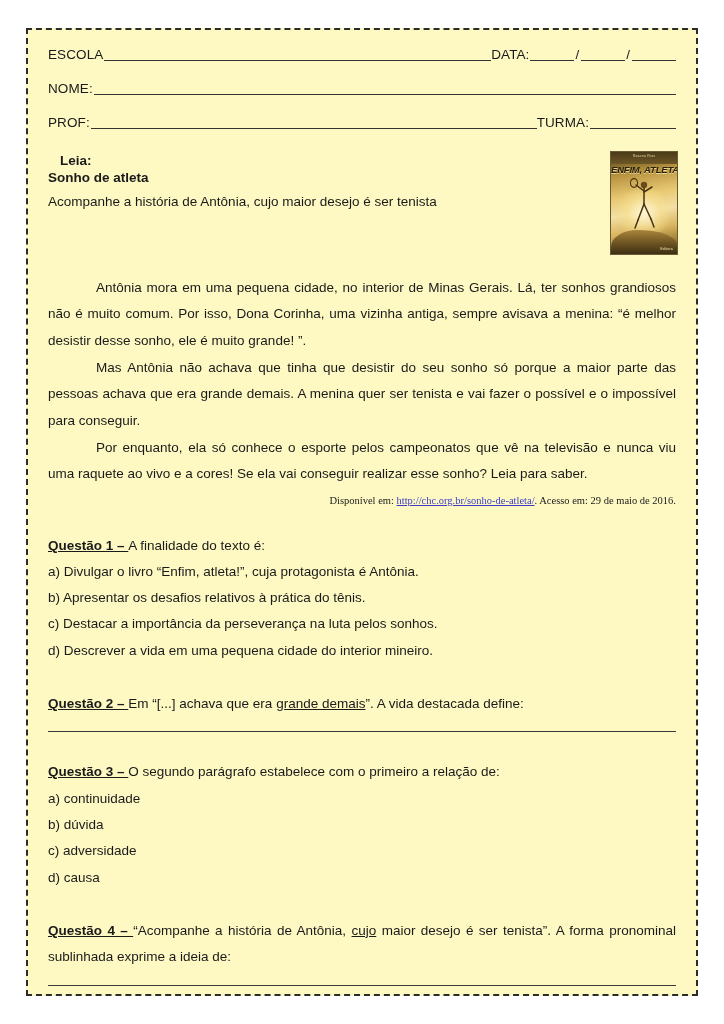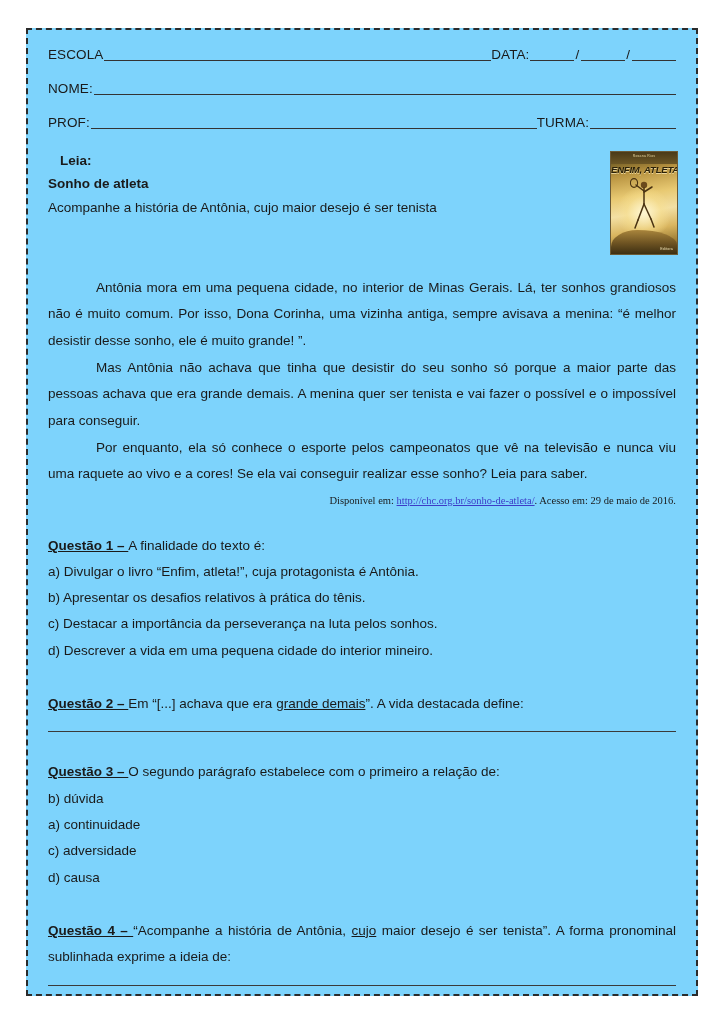--- a/index.html
+++ b/index.html
@@ -17,21 +17,21 @@
     position: relative;
     overflow: hidden;
   }
   .page {
     position: absolute;
     left: 26px;
     top: 28px;
     width: 672px;
     height: 968px;
     border: 2px dashed #2b2b2b;
-    background: #7dd3fc;
+    background: #fef9c3;
     padding: 14px 20px 10px 20px;
   }
   .inner {
     width: 100%;
   }
 
   
   .id-row {
     display: flex;
     align-items: flex-end;
@@ -61,21 +61,21 @@
 
   
   .leia-wrap {
     position: relative;
     margin-top: 22px;
     min-height: 112px;
   }
   .leia-title {
     font-size: 13.5px;
     font-weight: bold;
-    margin-bottom: 8px;
+    margin-bottom: 2px;
     padding-left: 12px;
   }
   .leia-subtitle {
     font-size: 13.5px;
     font-weight: bold;
     margin-bottom: 9px;
   }
   .leia-line {
     font-size: 13.5px;
     margin-bottom: 6px;
@@ -273,22 +273,22 @@
           <p class="q-option">b) Apresentar os desafios relativos à prática do tênis.</p>
           <p class="q-option">c) Destacar a importância da perseverança na luta pelos sonhos.</p>
           <p class="q-option">d) Descrever a vida em uma pequena cidade do interior mineiro.</p>
         </div>
         <div class="question-block">
           <p class="q-stem"><span class="q-num">Questão 2 – </span><span>Em “[...] achava que era </span><u>grande demais</u><span>”. A vida destacada define:</span></p>
           <hr class="answer-rule">
         </div>
         <div class="question-block">
           <p class="q-stem"><span class="q-num">Questão 3 – </span><span>O segundo parágrafo estabelece com o primeiro a relação de:</span></p>
+          <p class="q-option">a) continuidade</p>
           <p class="q-option">b) dúvida</p>
-          <p class="q-option">a) continuidade</p>
           <p class="q-option">c) adversidade</p>
           <p class="q-option">d) causa</p>
         </div>
         <div class="question-block">
           <p class="q-stem"><span class="q-num">Questão 4 – </span><span>“Acompanhe a história de Antônia, </span><u>cujo</u><span> maior desejo é ser tenista”. A forma pronominal sublinhada exprime a ideia de:</span></p>
           <hr class="answer-rule">
         </div>
       </div>
 
   </div>

